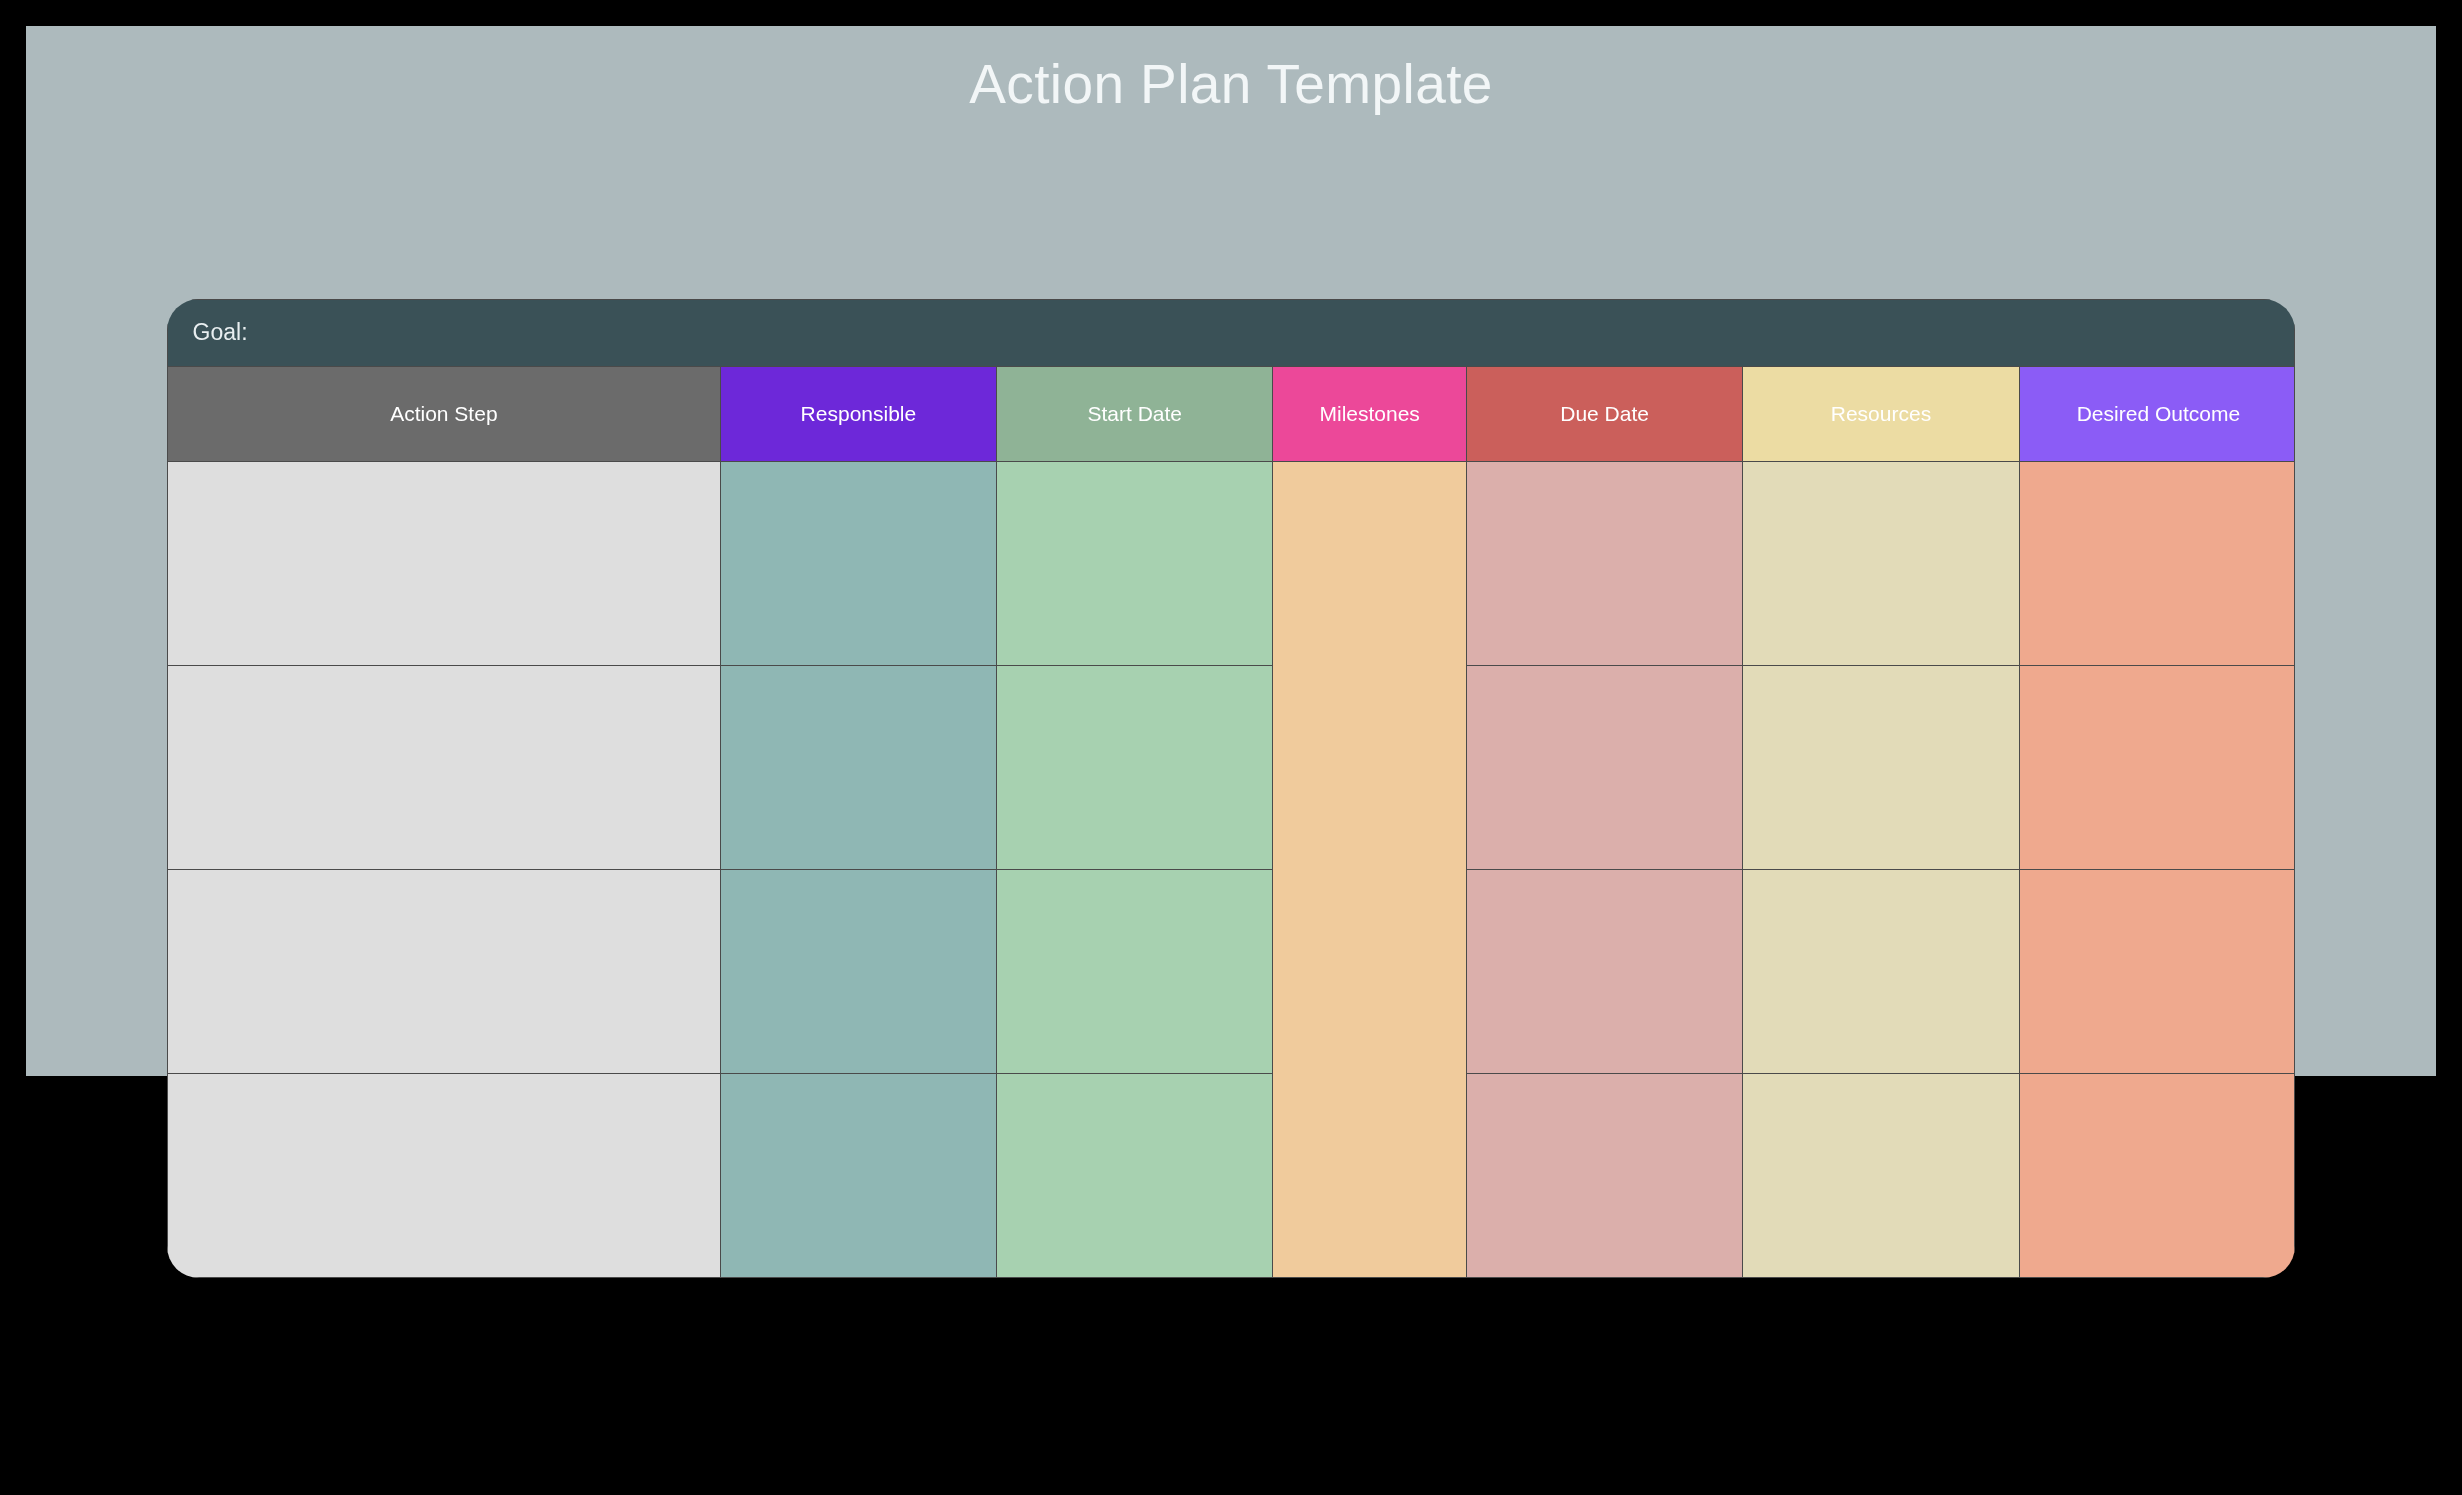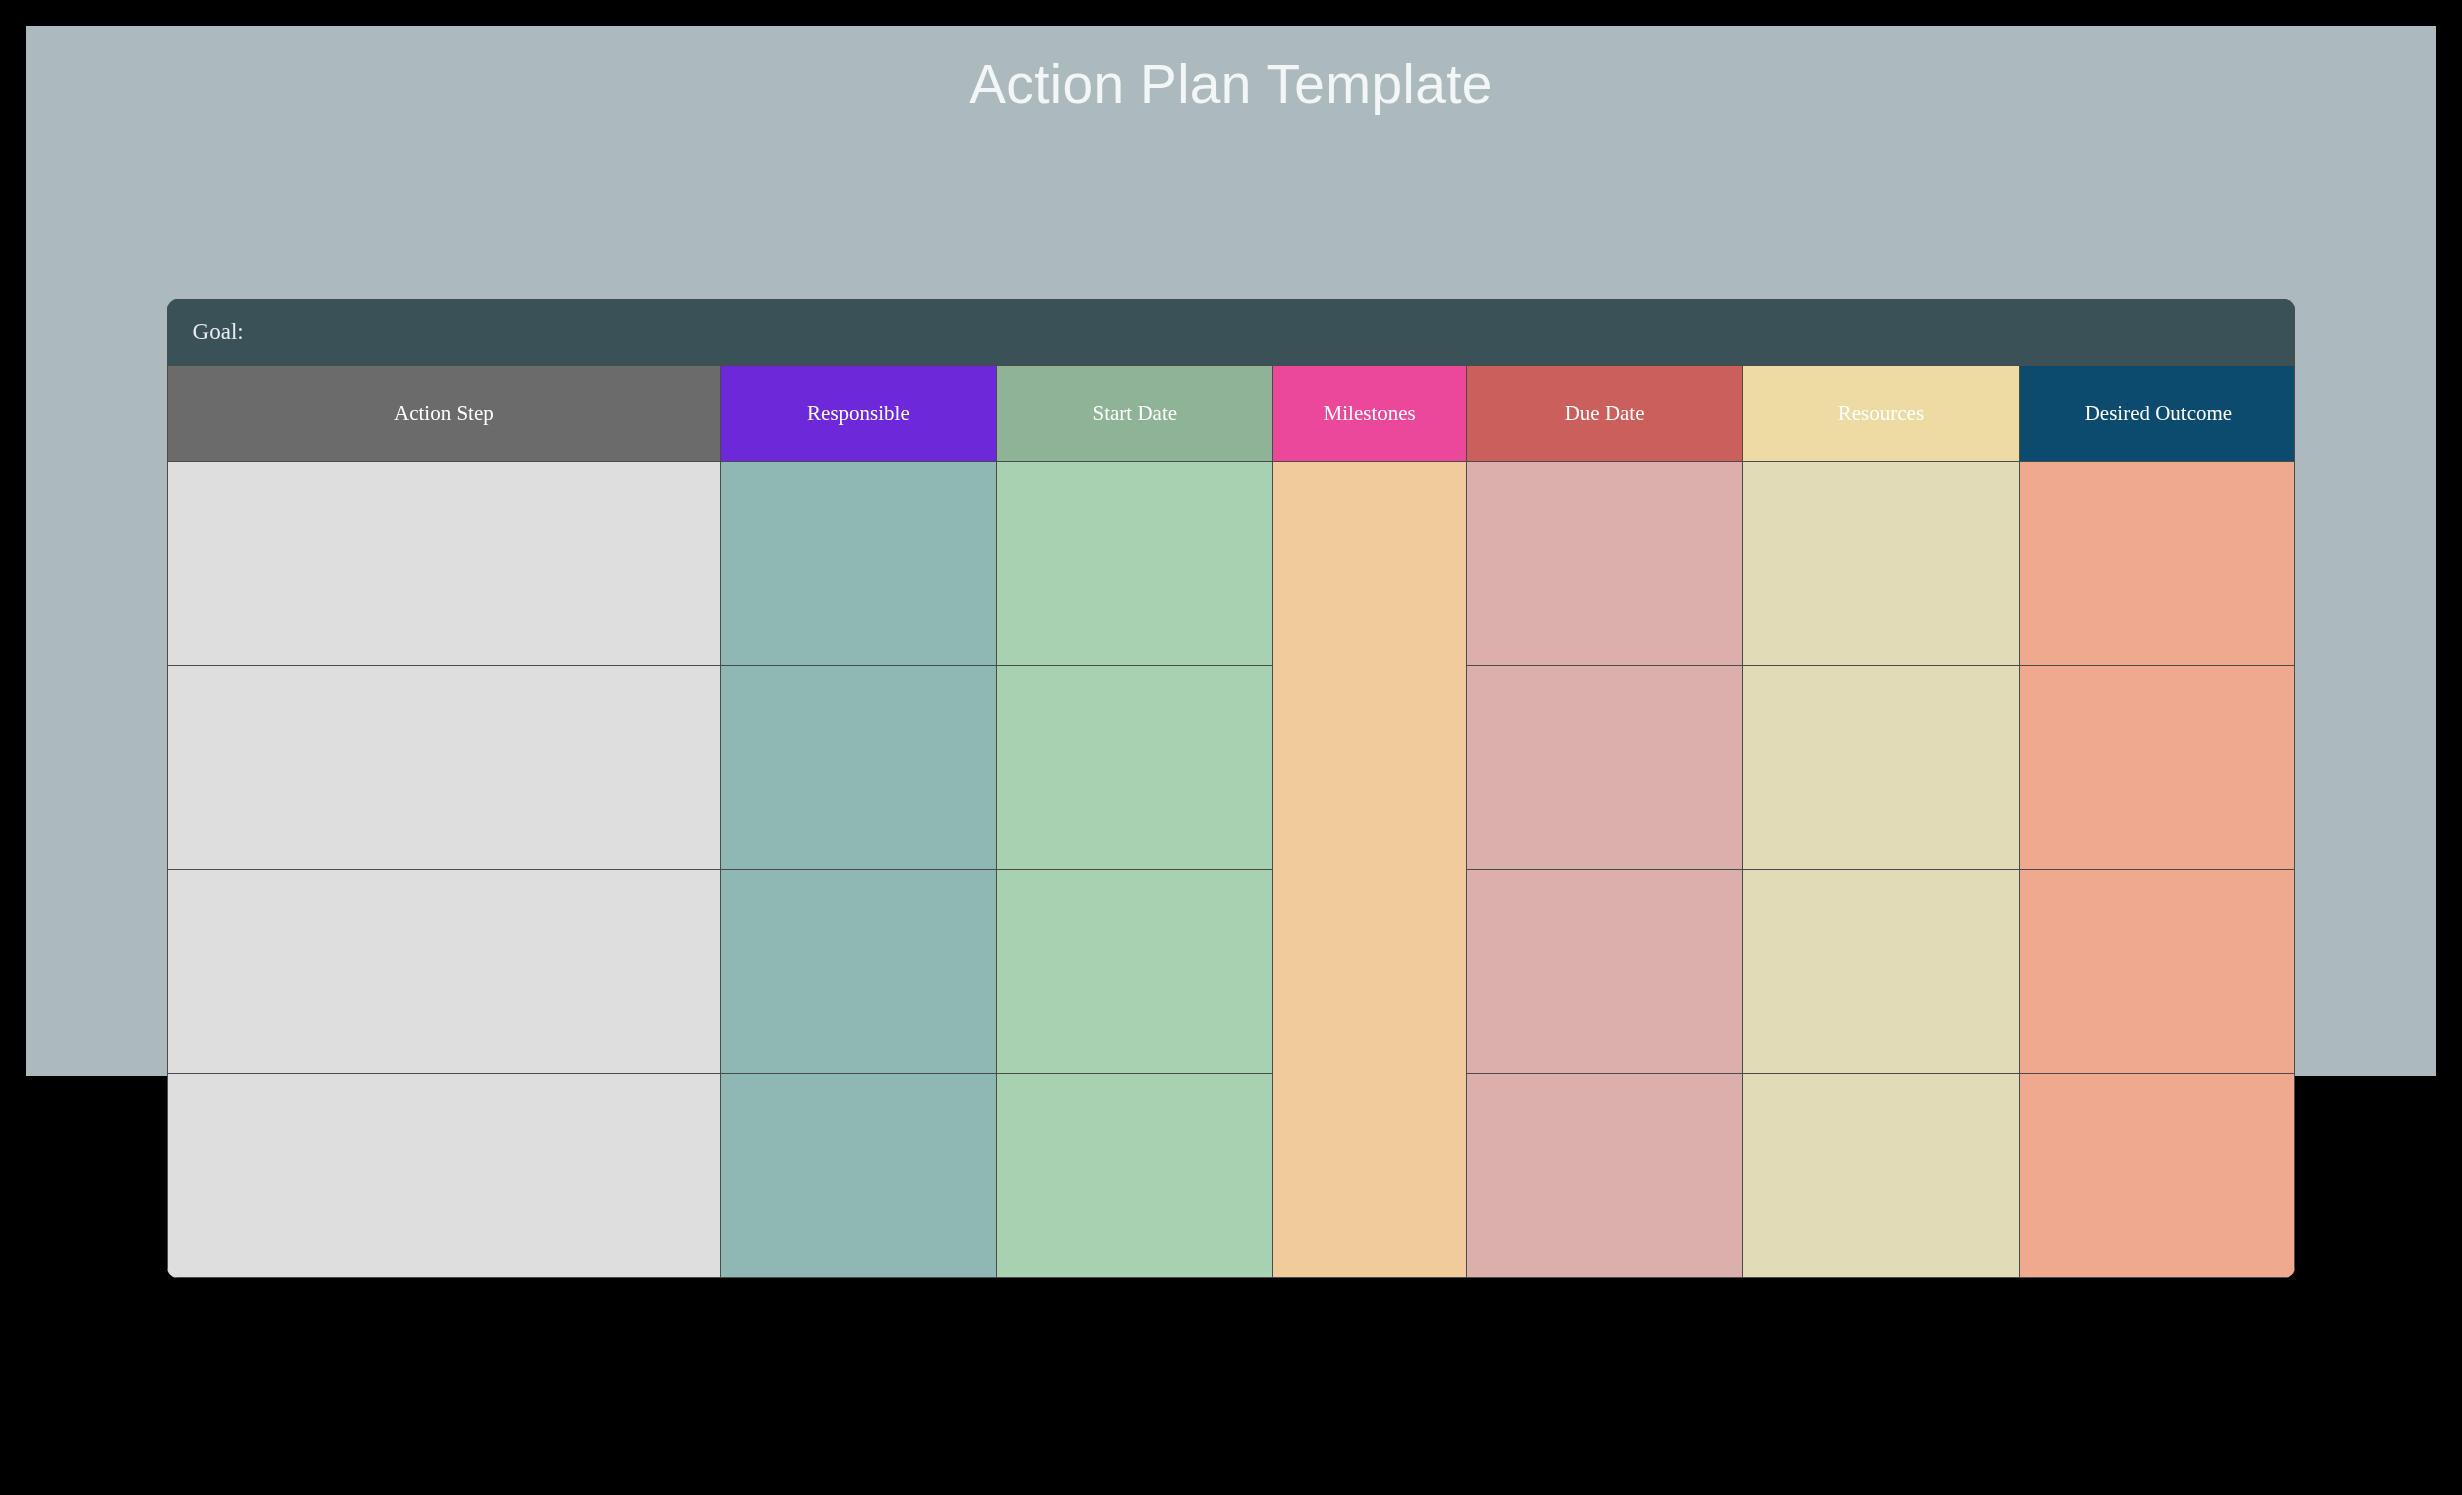--- a/index.html
+++ b/index.html
@@ -30,23 +30,22 @@
     font-size: 55px;
     font-weight: 400;
     text-align: center;
     letter-spacing: 0.4px;
   }
   .table-wrap {
     position: absolute;
     left: 141px;
     right: 141px;
     top: 273px;
-    border-radius: 11px;
+    border-radius: 32px;
     overflow: hidden;
-    font-family: Liberation Serif, serif;
   }
   .goal-row {
     background: #3a5157;
     color: #e8eef0;
     font-size: 23px;
     padding: 19.3px 24.6px;
     border: 0.9px solid #4a4a4a;
     border-bottom: none;
   }
   .header-row {
@@ -76,21 +75,21 @@
   }
   .data-cell:last-child { border-right: 0.9px solid #4a4a4a; }
 
   
   .h-action    { background: #6b6b6b; }
   .h-resp      { background: #6d28d9; }
   .h-start     { background: #8fb396; }
   .h-miles     { background: #ec4899; }
   .h-due       { background: #cb5f5b; }
   .h-res       { background: #ecdca3; }
-  .h-out       { background: #0c4a6e; padding-left: 12px; }
+  .h-out       { background: #8b5cf6; padding-left: 12px; }
 
   
   .c-action    { background: #dedede; }
   .c-resp      { background: #8fb7b4; }
   .c-start     { background: #a7d1b0; }
   .c-miles     { background: #f0cb9c; }
   .c-due       { background: #dbafab; }
   .c-res       { background: #e2dbb8; }
   .c-out       { background: #efa98e; }
 </style>

